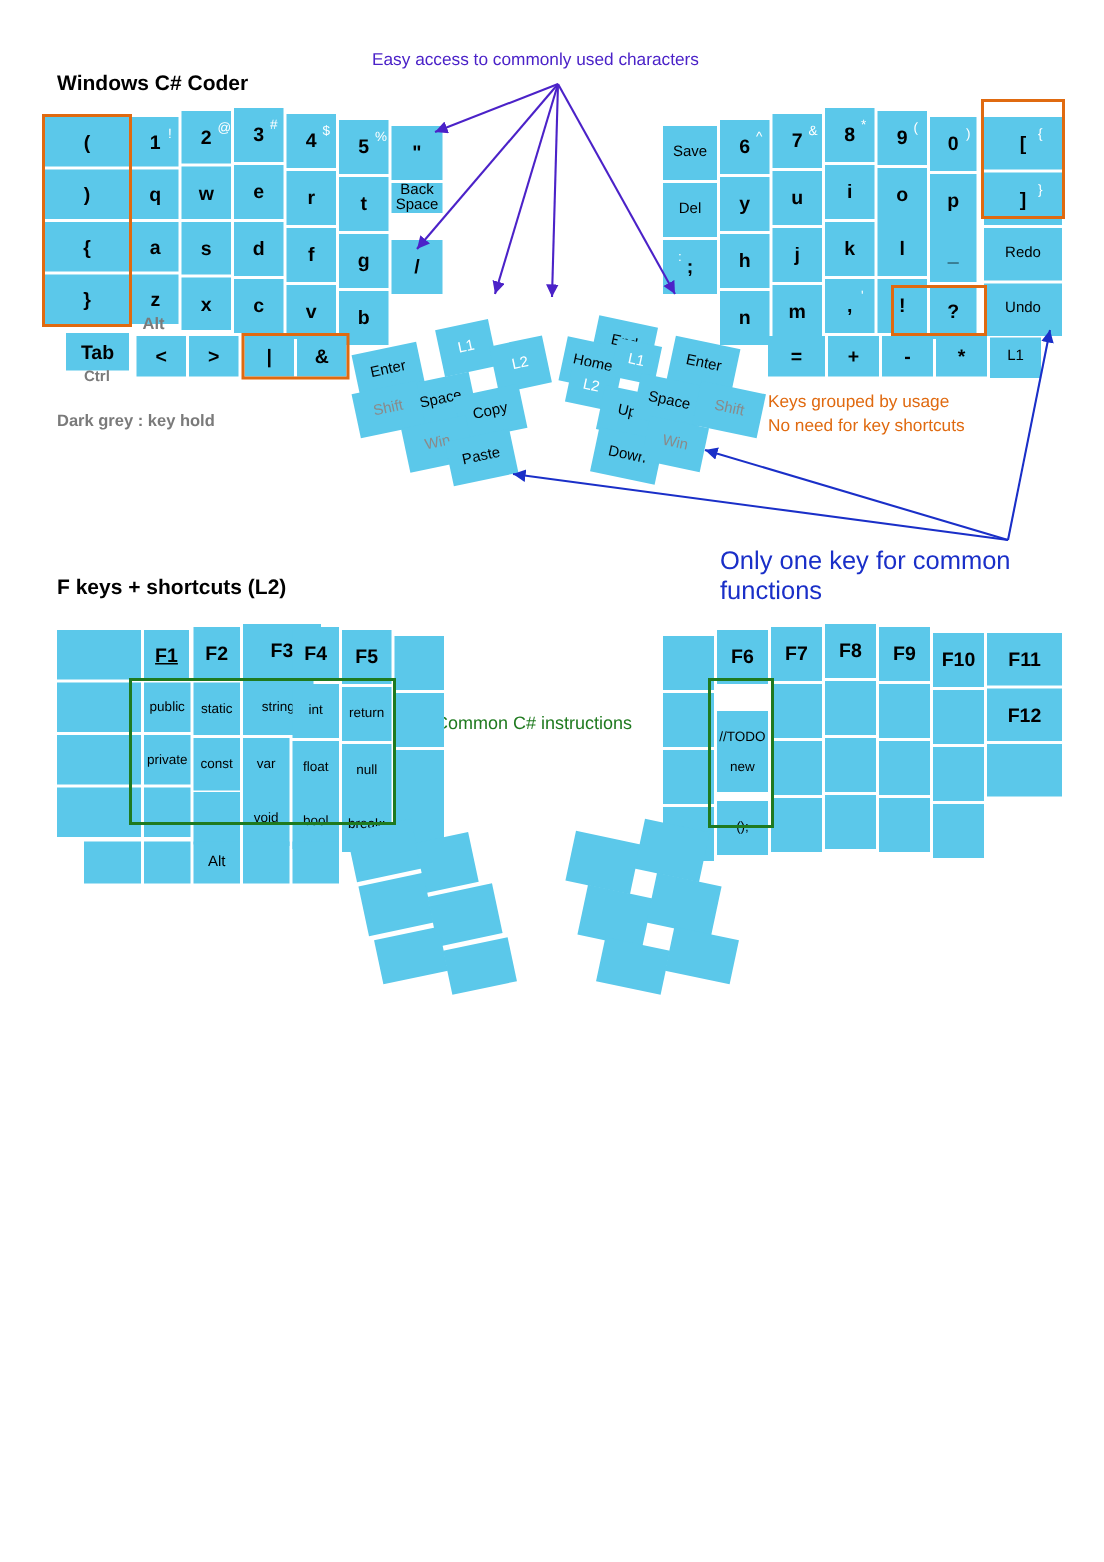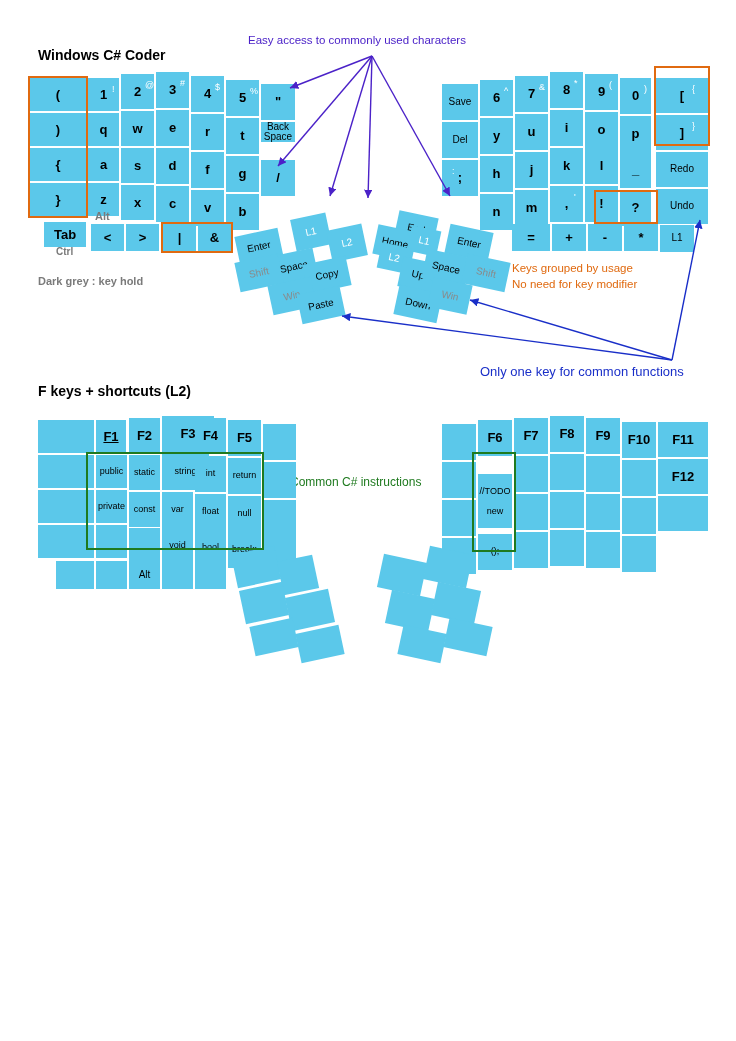--- a/index.html
+++ b/index.html
@@ -49,21 +49,21 @@
   }
   .note-orange {
     position: absolute;
     color: #e06a10;
     font-size: 11.5px;
     line-height: 1.35;
   }
   .note-blue {
     position: absolute;
     color: #1a2fc8;
-    font-size: 13px;
+    font-size: 17px;
   }
   .note-grey {
     position: absolute;
     color: #7a7a7a;
     font-size: 11px;
     font-weight: bold;
   }
   .note-green {
     position: absolute;
     color: #1f7a1f;
@@ -99,21 +99,21 @@
 </head>
 <body>
 
 <div class="canvas">
 
   <div class="title" style="left:38px; top:47px;">Windows C# Coder</div>
   <div class="title" style="left:38px; top:383px;">F keys + shortcuts (L2)</div>
 
   <div class="note-purple" style="left:248px; top:34px;">Easy access to commonly used characters</div>
   <div class="note-orange" style="left:512px; top:261px;">Keys grouped by usage</div>
-  <div class="note-orange" style="left:512px; top:277px;">No need for key modifier</div>
+  <div class="note-orange" style="left:512px; top:277px;">No need for key shortcuts</div>
   <div class="note-blue" style="left:480px; top:364px;">Only one key for common functions</div>
   <div class="note-grey" style="left:38px; top:275px;">Dark grey : key hold</div>
   <div class="note-green" style="left:290px; top:475px;">Common C# instructions</div>
 
   <div class="key" style="left:30px; top:78px; width:56px; height:33px;">(</div>
   <div class="key" style="left:88px; top:78px; width:31px; height:33px;">1</div>
   <div class="keylabel-sup" style="left:112px; top:84px;">!</div>
   <div class="key" style="left:121px; top:74px; width:33px; height:35px;">2</div>
   <div class="keylabel-sup" style="left:145px; top:80px;">@</div>
   <div class="key" style="left:156px; top:72px; width:33px; height:36px;">3</div>

